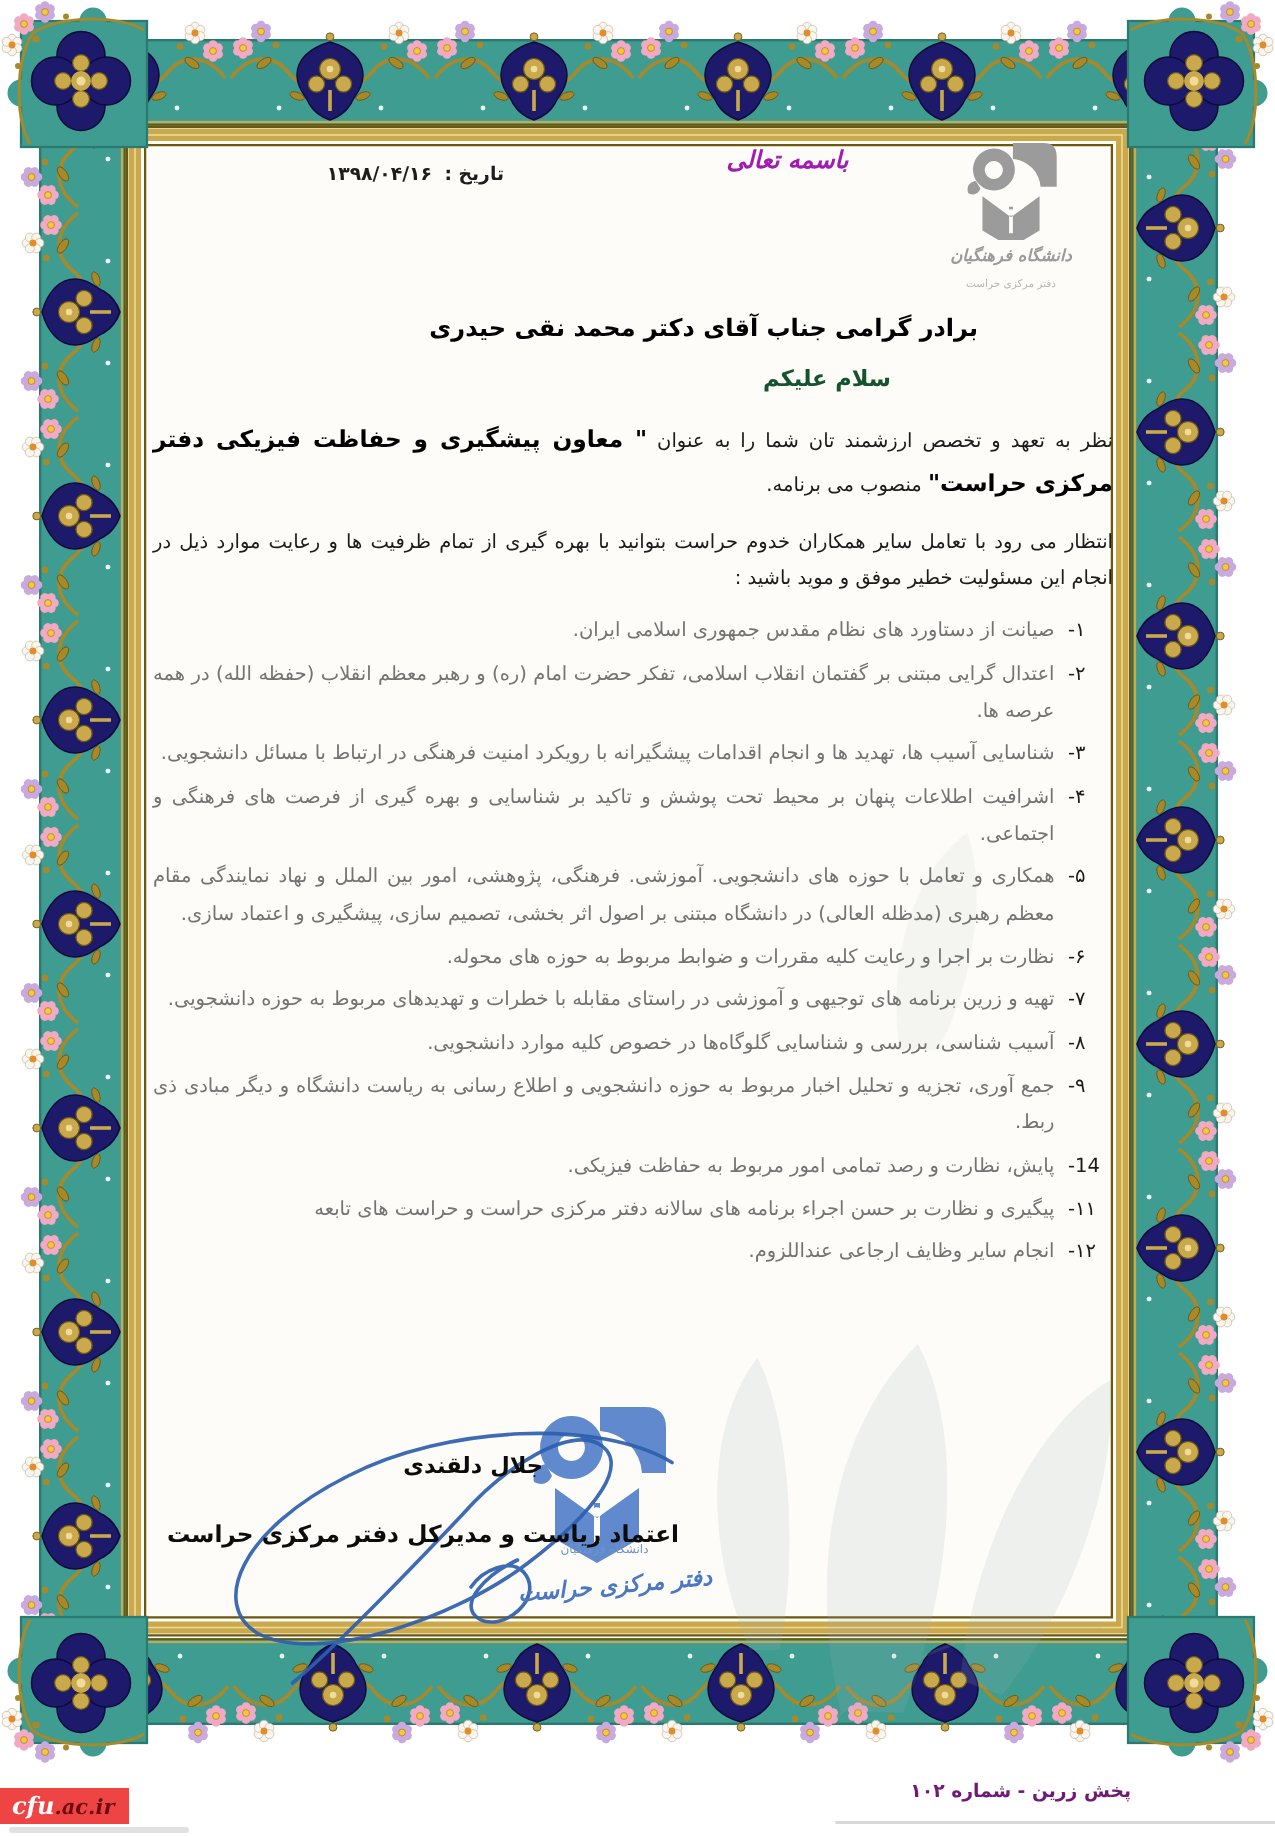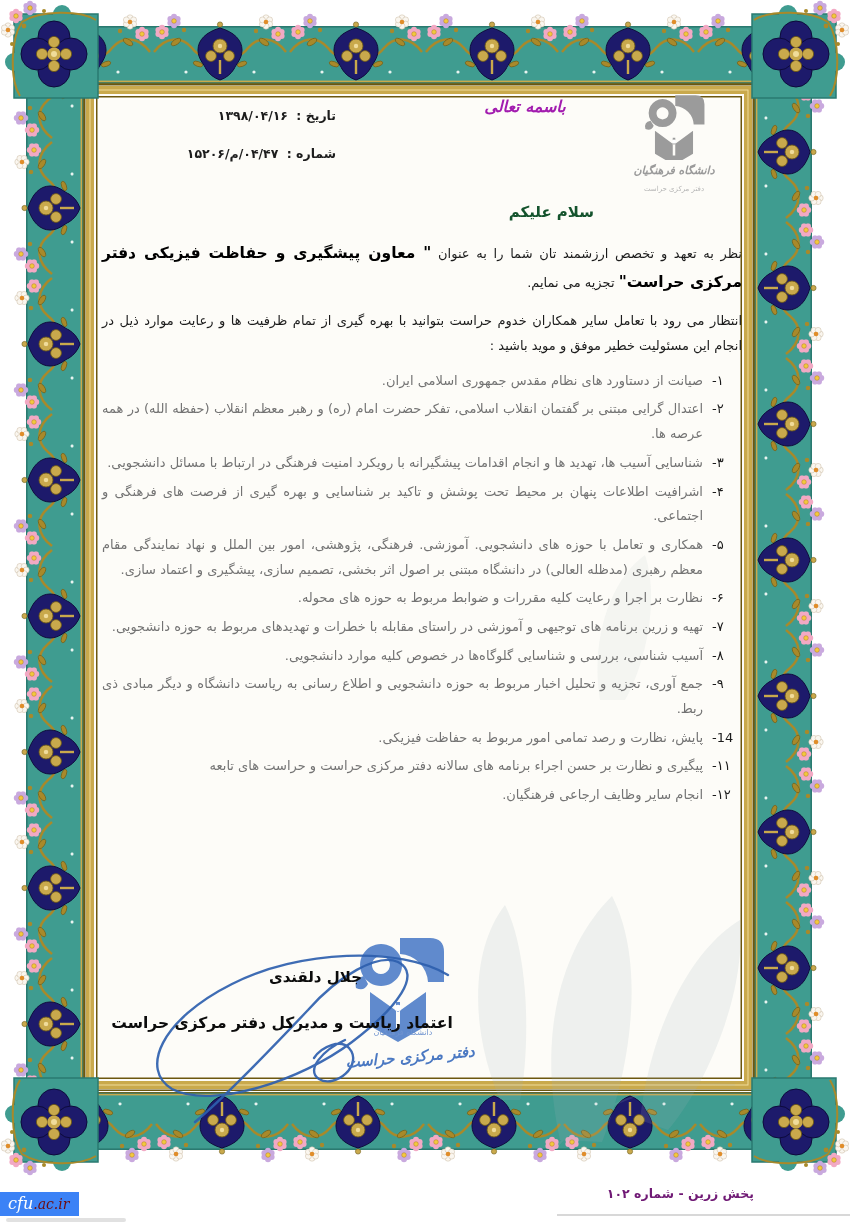--- a/index.html
+++ b/index.html
@@ -36,22 +36,22 @@
              font-size:15.5px;font-weight:bold;direction:rtl;color:#0c0c0c;}
   .stamp-org{position:absolute;left:338px;top:1028px;width:130px;text-align:center;z-index:1;
              font-size:8px;color:#6f93cf;direction:rtl;}
   .stamp-script{position:absolute;left:330px;top:1048px;width:160px;text-align:center;z-index:1;
                 font-size:15px;font-weight:bold;font-style:italic;color:#4a78c2;direction:rtl;
                 transform:rotate(-5deg);}
   
   .footer-note{position:absolute;right:96px;top:1186px;direction:rtl;z-index:2;
                font-size:12.5px;font-weight:bold;color:#701a75;}
   .footer-rule{position:absolute;left:557px;right:0;top:1214px;height:2px;background:#d8d8d8;z-index:2;}
-  .cfu-badge{position:absolute;left:0;top:1192px;z-index:3;background:#3b82f6;
-             padding:2px 10px 3px 8px;font-style:italic;font-weight:normal;font-size:16px;
+  .cfu-badge{position:absolute;left:0;top:1192px;z-index:3;background:#ef4444;
+             padding:2px 10px 3px 8px;font-style:italic;font-weight:bold;font-size:16px;
              font-family:"DejaVu Serif",serif;}
   .cfu-badge .w{color:#ffffff;}
   .cfu-badge .r{color:#6d0d12;font-size:14px;}
   .tiny-print{position:absolute;left:6px;top:1218px;width:120px;height:4px;z-index:2;
               background:#c9c9c9;opacity:.55;border-radius:2px;}
 </style>
 </head>
 <body>
 
 <div class="page">
@@ -191,41 +191,41 @@
     <g fill="none" stroke="#2e5fae" stroke-width="2.4" stroke-linecap="round" opacity="0.92">
       <path d="M448,975 C400,946 298,950 232,984 C160,1020 140,1070 172,1089 C212,1110 302,1080 352,1042 C398,1007 422,974 398,962 C378,953 338,976 308,1010 C272,1048 224,1098 195,1122"></path>
       <path d="M345,1040 c-22,10 -40,30 -26,39 c16,10 45,-14 30,-31 c-8,-9 -27,-2 -35,10"></path>
     </g>
   </svg>
 
   <div class="content">
     <div class="hdr">
       <div class="meta">
         <div class="row"><span>تاریخ :</span> <span class="val">۱۳۹۸/۰۴/۱۶</span></div>
-        <div class="row"><span>شماره :</span> <span class="val">۱۵۲۰۶/‎م‎/۰۴/۴۷</span></div>
       </div>
       <div class="bismillah">باسمه تعالی</div>
       <div class="logobox">
         <svg width="64" height="66" viewBox="0 0 100 104" style="display:block;margin:0 auto;">
           <g fill="#9b9b9b">
             <path d="M52,2 h32 q14,0 14,14 v32 h-17 a31,31 0 0 0 -29,-29 z"></path>
             <path fill-rule="evenodd" d="M32,8 a22,22 0 1 0 0.1,0 z M32,21 a9.5,9.5 0 1 1 -0.1,0 z"></path>
             <path d="M13,42 q-11,2 -8,13 q9,4 13,-5 z"></path>
             <path d="M20,58 L50,80 L80,58 V94 L50,112 L20,94 Z M48,69 h4 v28 h-4 z" fill-rule="evenodd"></path>
             <circle cx="50" cy="75" r="3.4" fill="#ffffff"></circle>
           </g>
         </svg>
         <div class="orgname">دانشگاه فرهنگیان</div>
         <div class="orgsub">دفتر مرکزی حراست</div>
       </div>
     </div>
 
+    <div class="addressee">برادر گرامی جناب آقای دکتر محمد نقی حیدری</div>
     <div class="salutation">سلام علیکم</div>
 
-    <div class="para"><span>نظر به تعهد و تخصص ارزشمند تان شما را به عنوان </span><span class="intro-title">" معاون پیشگیری و حفاظت فیزیکی دفتر مرکزی حراست"</span><span> تجزیه می نمایم.</span></div>
+    <div class="para"><span>نظر به تعهد و تخصص ارزشمند تان شما را به عنوان </span><span class="intro-title">" معاون پیشگیری و حفاظت فیزیکی دفتر مرکزی حراست"</span><span> منصوب می برنامه.</span></div>
 
     <div class="para">انتظار می رود با تعامل سایر همکاران خدوم حراست بتوانید با بهره گیری از تمام ظرفیت ها و رعایت موارد ذیل در انجام این مسئولیت خطیر موفق و موید باشید :</div>
 
     <div class="items">
       <div class="item">
           <span class="num">۱-</span>
           <span class="txt">صیانت از دستاورد های نظام مقدس جمهوری اسلامی ایران.</span>
         </div>
       <div class="item">
           <span class="num">۲-</span>
@@ -262,21 +262,21 @@
       <div class="item">
           <span class="num">14-</span>
           <span class="txt">پایش، نظارت و رصد تمامی امور مربوط به حفاظت فیزیکی.</span>
         </div>
       <div class="item">
           <span class="num">۱۱-</span>
           <span class="txt">پیگیری و نظارت بر حسن اجراء برنامه های سالانه دفتر مرکزی حراست و حراست های تابعه</span>
         </div>
       <div class="item">
           <span class="num">۱۲-</span>
-          <span class="txt">انجام سایر وظایف ارجاعی فرهنگیان.</span>
+          <span class="txt">انجام سایر وظایف ارجاعی عنداللزوم.</span>
         </div>
     </div>
   </div>
 
   <div class="sig-name">جلال دلقندی</div>
   <div class="sig-title">اعتماد ریاست و مدیرکل دفتر مرکزی حراست</div>
   <div class="stamp-org">دانشگاه فرهنگیان</div>
   <div class="stamp-script">دفتر مرکزی حراست</div>
 
   <div class="footer-note">پخش زرین - شماره ۱۰۲</div>

